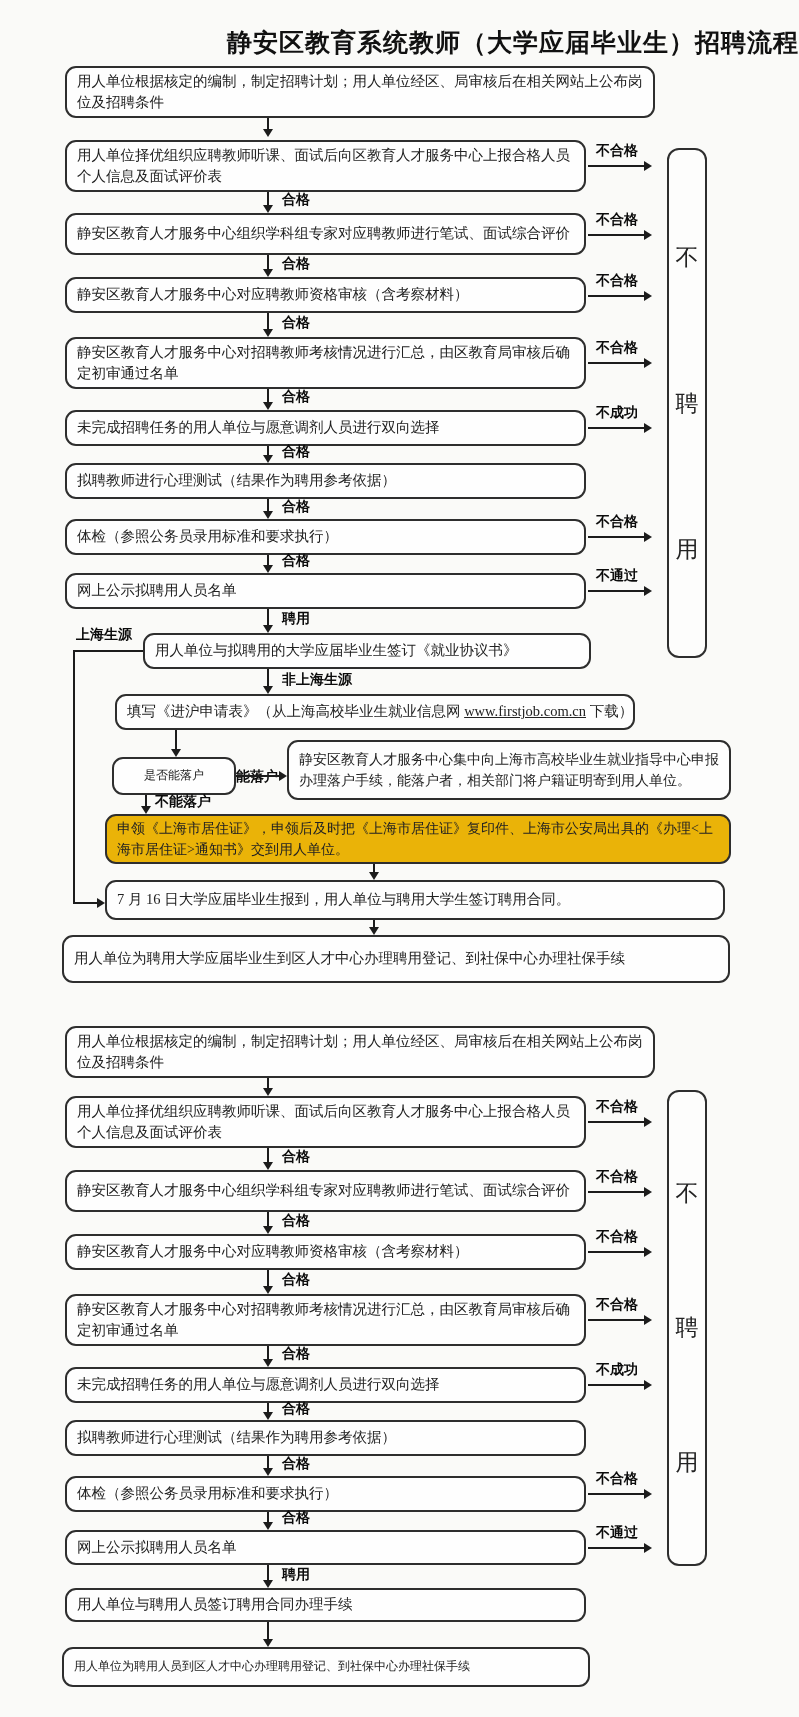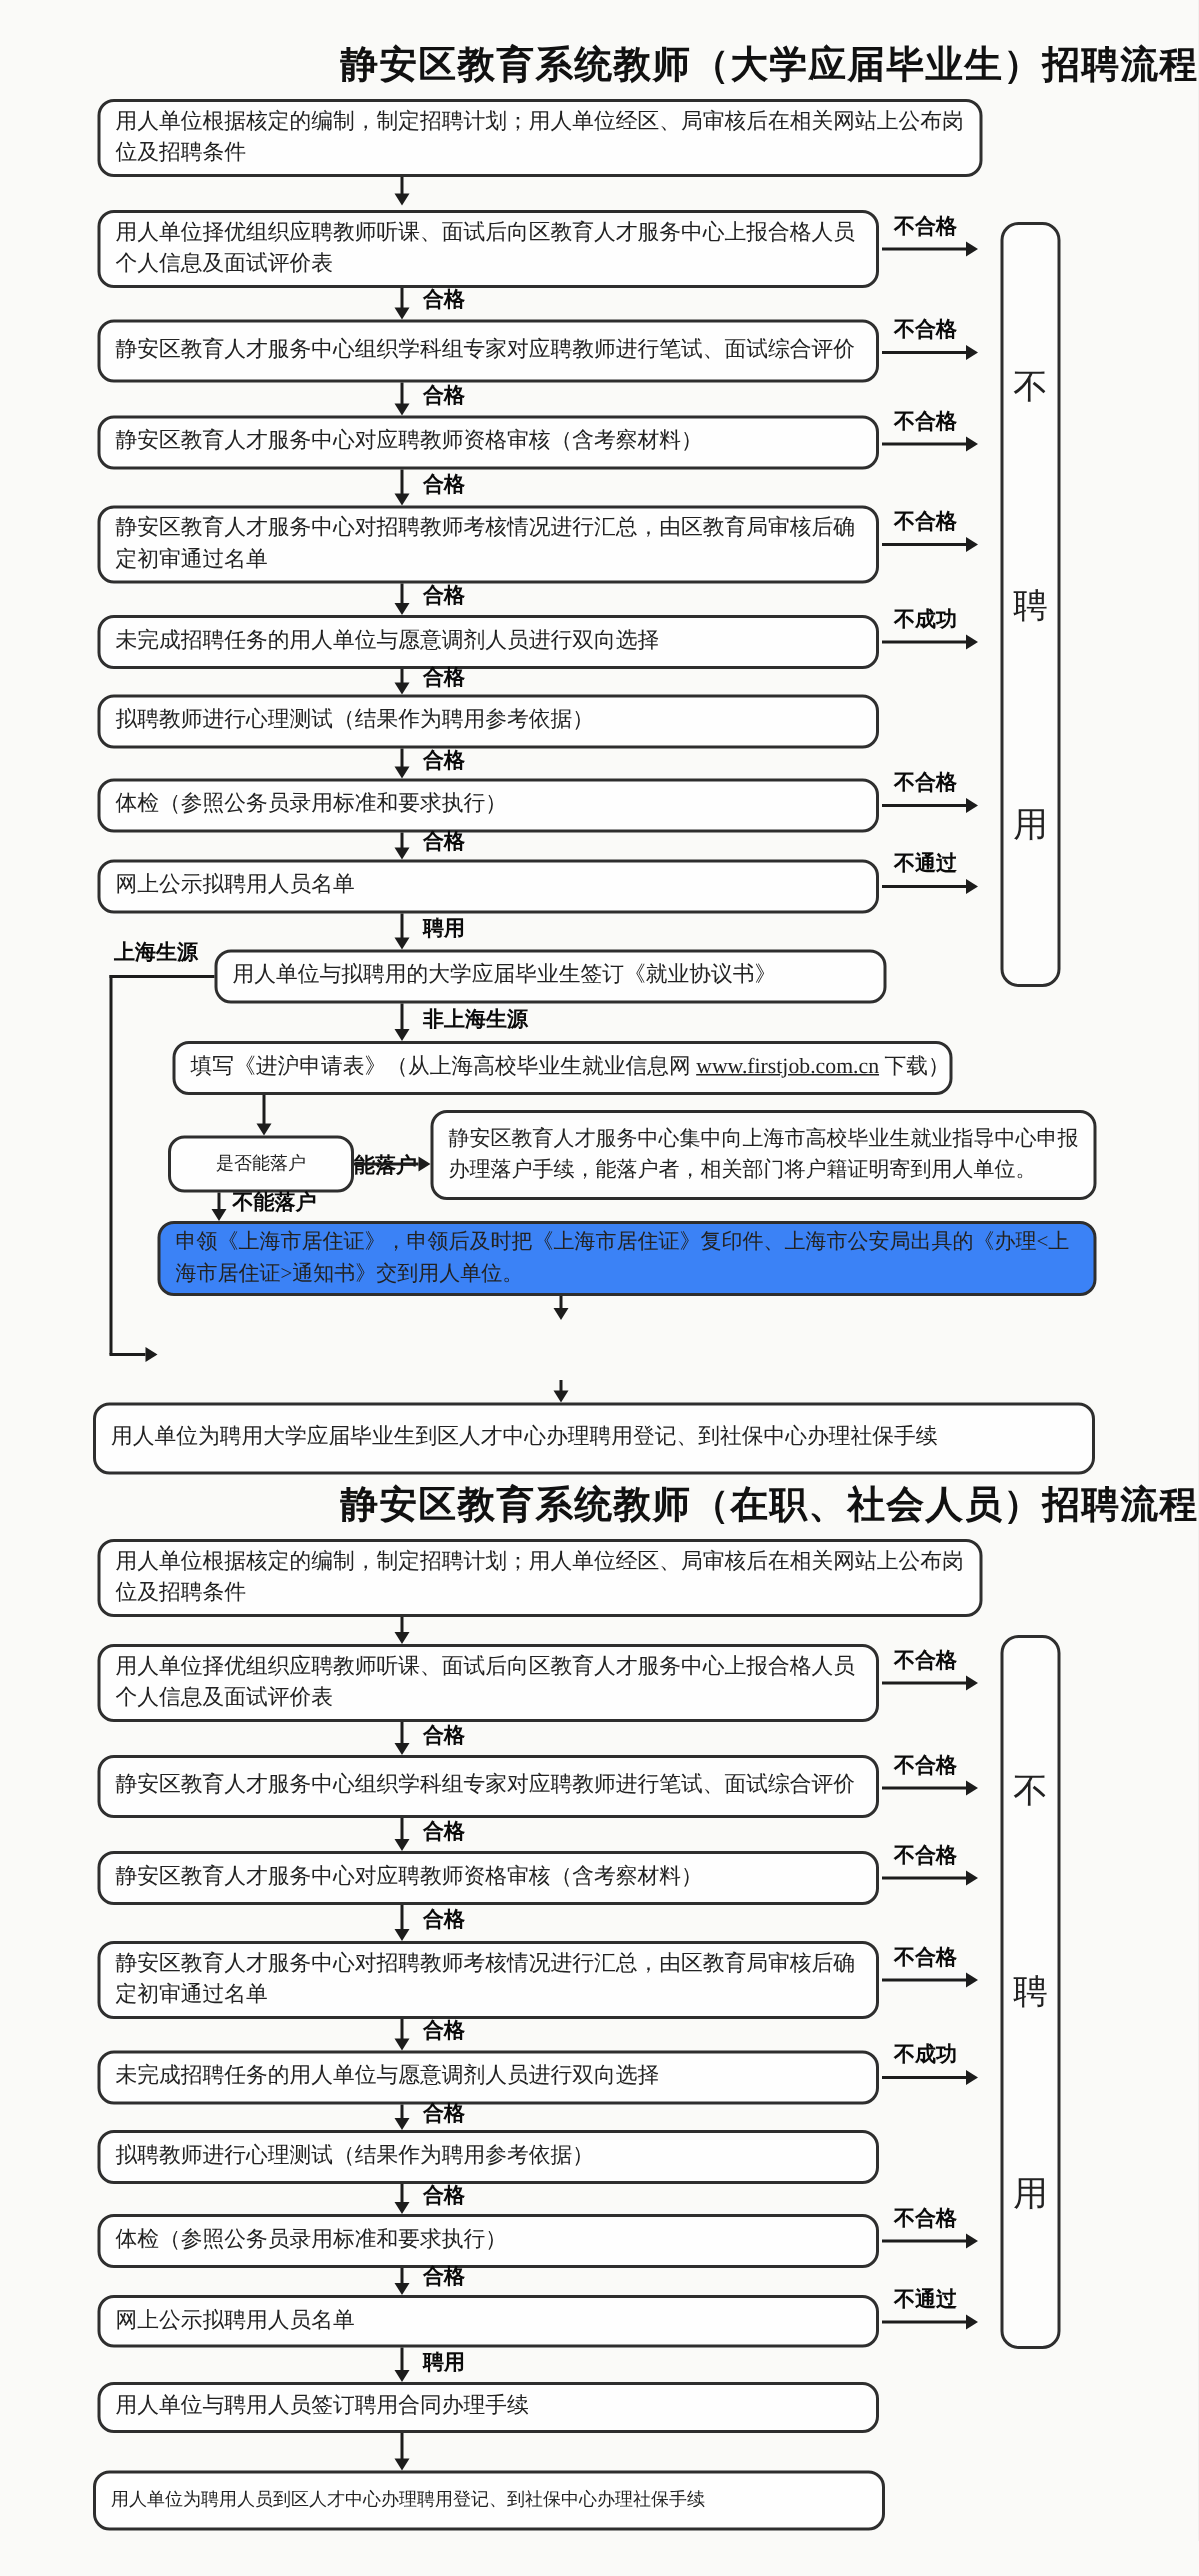--- a/index.html
+++ b/index.html
@@ -4,21 +4,21 @@
 <style>
   html,body{margin:0;padding:0;background:#e9e9e9;}
   .canvas{position:relative;width:799px;height:1717px;margin:0 auto;background:#fafaf8;overflow:hidden;
           font-family:"Liberation Serif","DejaVu Serif",serif;color:#1f1f1f;}
   .title{position:absolute;left:0;width:799px;text-align:right;font-size:25px;font-weight:bold;
          letter-spacing:1px;color:#111;}
   .box{position:absolute;box-sizing:border-box;border:2px solid #2e2e2e;border-radius:11px;
        background:#fefefe;display:flex;align-items:center;padding:3px 10px;
        font-size:14.5px;line-height:1.45;color:#222;}
   .box.small{font-size:14px;line-height:1.5;}
-  .box.gray{background:#3b82f6;}
+  .box.gray{background:#eab308;}
   .vbox{position:absolute;box-sizing:border-box;border:2px solid #2e2e2e;border-radius:12px;
         background:#fdfdfc;display:flex;flex-direction:column;justify-content:space-around;
         align-items:center;font-size:23px;color:#222;padding:34px 0;}
   
   .va{position:absolute;width:2px;background:#1c1c1c;}
   .va::after{content:"";position:absolute;bottom:-7px;left:-4px;width:0;height:0;
              border-left:5px solid transparent;border-right:5px solid transparent;
              border-top:8px solid #1c1c1c;}
   
   .vl{position:absolute;width:2px;background:#1c1c1c;}
@@ -96,20 +96,21 @@
   <div class="lbl" style="top:768px;left:236px;">能落户</div>
   <div class="ha" style="top:775px;left:236px;width:43px;"></div>
   <div class="box small" style="top:740px;left:287px;width:444px;height:60px;">静安区教育人才服务中心集中向上海市高校毕业生就业指导中心申报办理落户手续，能落户者，相关部门将户籍证明寄到用人单位。</div>
 
   <div class="va" style="top:795px;left:145px;height:12px;"></div>
   <div class="lbl" style="top:793px;left:155px;">不能落户</div>
 
   <div class="box small gray" style="top:814px;left:105px;width:626px;height:50px;">申领《上海市居住证》，申领后及时把《上海市居住证》复印件、上海市公安局出具的《办理&lt;上海市居住证&gt;通知书》交到用人单位。</div>
   <div class="va" style="top:864px;left:373px;height:9px;"></div>
 
+  <div class="box" style="top:880px;left:105px;width:620px;height:40px;">7 月 16 日大学应届毕业生报到，用人单位与聘用大学生签订聘用合同。</div>
   <div class="va" style="top:920px;left:373px;height:8px;"></div>
 
   <div class="box" style="top:935px;left:62px;width:668px;height:48px;">用人单位为聘用大学应届毕业生到区人才中心办理聘用登记、到社保中心办理社保手续</div>
 
   <div class="lbl" style="top:142px;left:596px;">不合格</div>
   <div class="ha" style="top:165px;left:588px;width:56px;"></div>
   <div class="lbl" style="top:211px;left:596px;">不合格</div>
   <div class="ha" style="top:234px;left:588px;width:56px;"></div>
   <div class="lbl" style="top:272px;left:596px;">不合格</div>
   <div class="ha" style="top:295px;left:588px;width:56px;"></div>
@@ -121,21 +122,20 @@
   <div class="ha" style="top:536px;left:588px;width:56px;"></div>
   <div class="lbl" style="top:567px;left:596px;">不通过</div>
   <div class="ha" style="top:590px;left:588px;width:56px;"></div>
 
   <div class="vbox" style="top:148px;left:667px;width:40px;height:510px;">
     <span>不</span>
     <span>聘</span>
     <span>用</span>
   </div>
 
-  <div class="title" style="top:986px;">静安区教育系统教师（在职、社会人员）招聘流程</div>
 
   <div class="box" style="top:1026px;left:65px;width:590px;height:52px;">用人单位根据核定的编制，制定招聘计划；用人单位经区、局审核后在相关网站上公布岗位及招聘条件</div>
   <div class="va" style="top:1078px;left:267px;height:11px;"></div>
 
   <div class="box" style="top:1096px;left:65px;width:521px;height:52px;">用人单位择优组织应聘教师听课、面试后向区教育人才服务中心上报合格人员个人信息及面试评价表</div>
   <div class="va" style="top:1148px;left:267px;height:15px;"></div>
   <div class="lbl" style="top:1148px;left:282px;">合格</div>
 
   <div class="box" style="top:1170px;left:65px;width:521px;height:42px;">静安区教育人才服务中心组织学科组专家对应聘教师进行笔试、面试综合评价</div>
   <div class="va" style="top:1212px;left:267px;height:15px;"></div>

